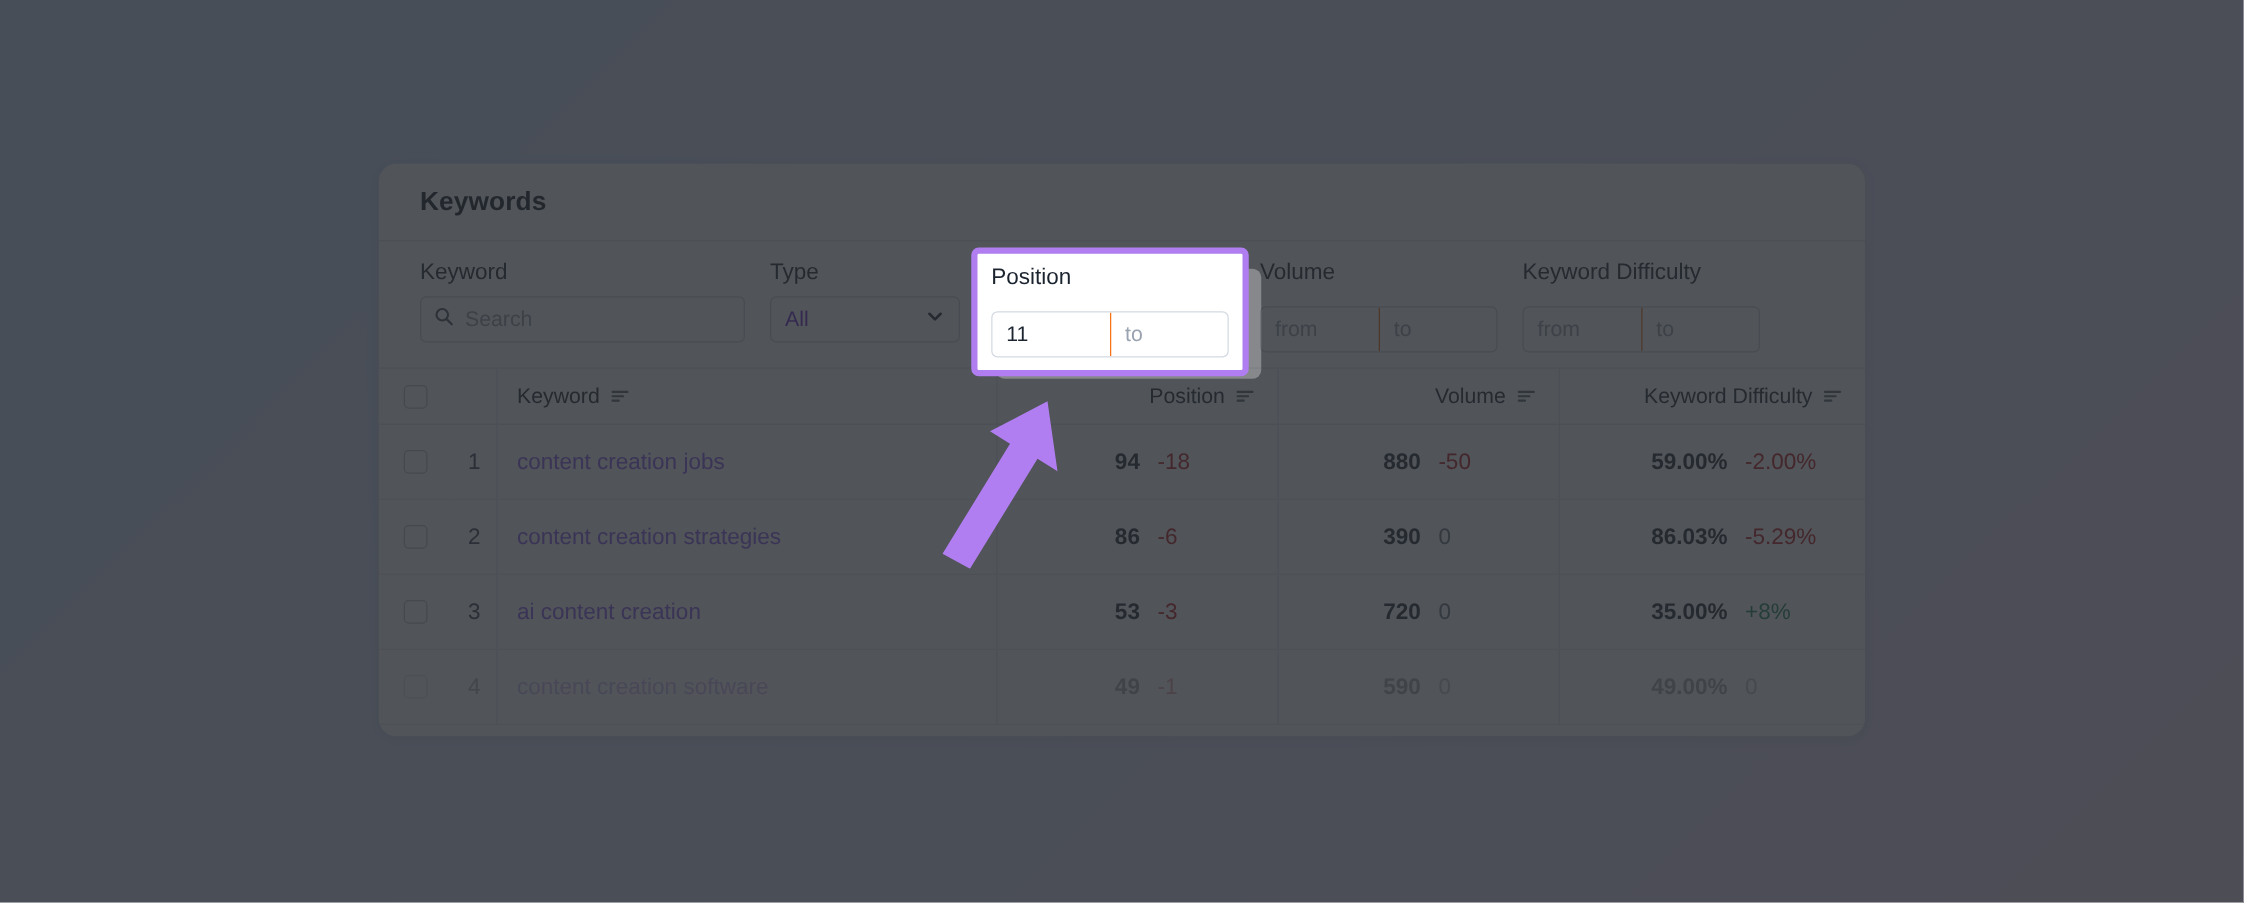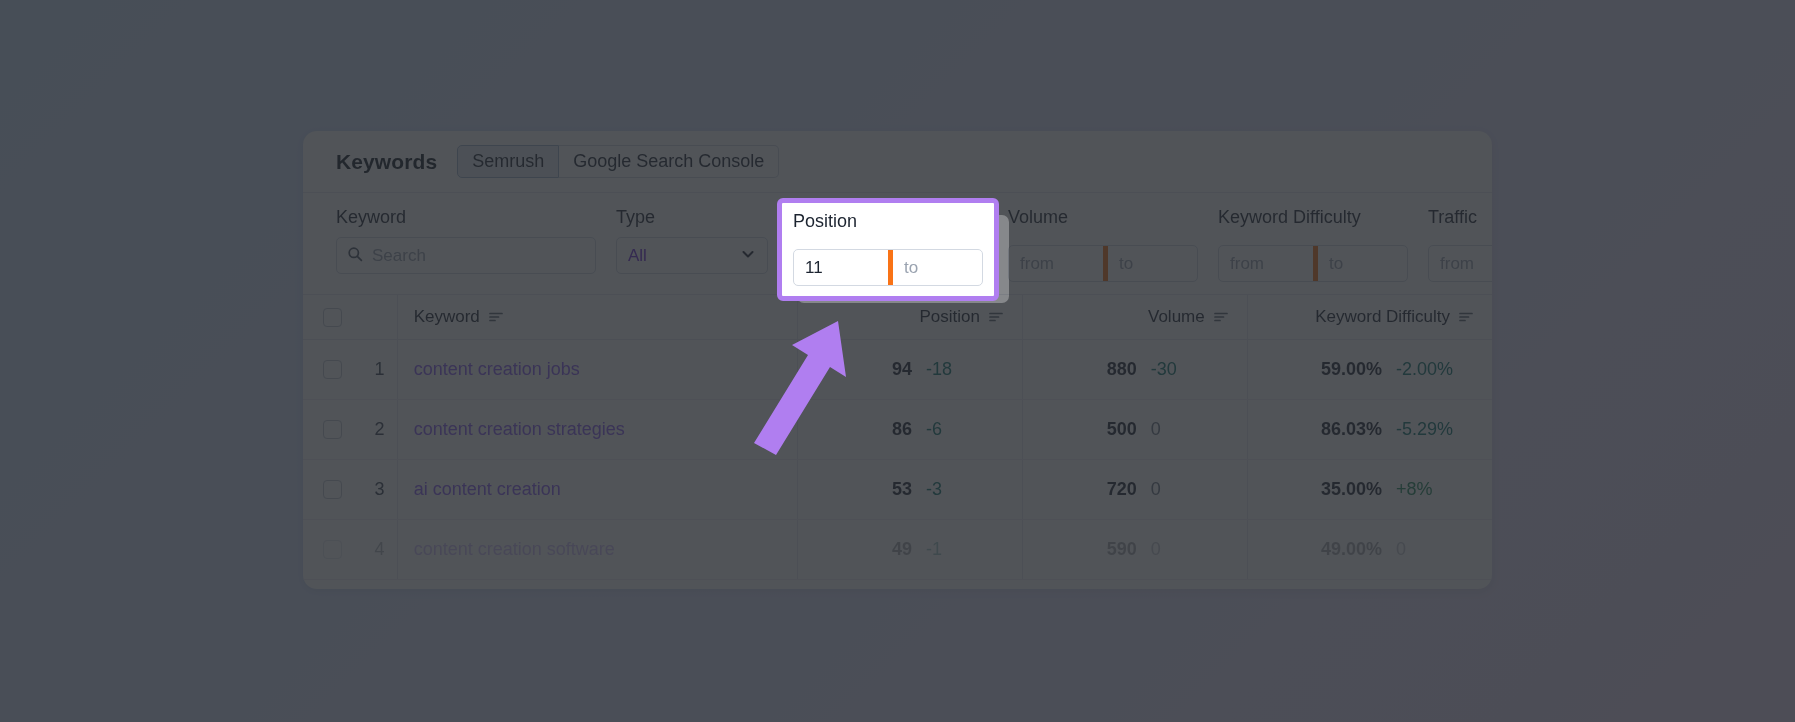--- a/index.html
+++ b/index.html
@@ -82,21 +82,21 @@
   .search-ctrl .ph { font-size: 17px; color: #9aa3b0; margin-left: 9px; }
   .select-ctrl { width: 152px; padding: 0 11px; justify-content: space-between; }
   .select-ctrl .val { font-size: 17px; color: #6d28d9; }
   .range-ctrl { display: flex; margin-top: 17px; }
   .range-ctrl .cell {
     width: 94px; height: 35px;
     display: flex; align-items: center;
     padding: 0 11px; box-sizing: border-box;
     font-size: 17px;
   }
-  .range-ctrl .cell + .cell { border-left: 5px solid #f97316; }
+  .range-ctrl .cell + .cell { border-left: 1px solid #f97316; }
   .cell .ph { color: #9aa3b0; }
   .cell .val { color: #1c2430; }
 
   
   .filter.highlight {
     position: relative;
     z-index: 30;
     background: #ffffff;
     border: 5px solid #b07ef0;
     border-radius: 6px;
@@ -143,21 +143,21 @@
   .cell-center { display: flex; align-items: center; justify-content: center; height: 100%; }
   .cell-left   { display: flex; align-items: center; height: 100%; padding-left: 16px; }
   .idx { color: #3c4654; font-size: 18px; }
   .kwlink { color: #8b5cf6; font-size: 18px; }
   .numwrap {
     display: flex; align-items: center; justify-content: flex-end;
     height: 100%; padding-right: 18px;
   }
   .numwrap .main { min-width: 0; font-weight: bold; }
   .numwrap .delta { width: 78px; text-align: left; padding-left: 14px; font-size: 18px; }
-  .neg { color: #0f766e; }
+  .neg { color: #b91c1c; }
   .pos { color: #1f8a5a; }
   .zero { color: #6b7684; }
   .row-fade { opacity: .38; }
 
   
   #scrim {
     position: absolute; inset: 0;
     background: rgba(40,43,48,.56);
     z-index: 20;
     pointer-events: none;
@@ -171,24 +171,20 @@
 </style>
 </head>
 <body>
 
 <div id="stage">
 
   <div id="panel">
 
     <div class="panel-head">
       <div class="panel-title">Keywords</div>
-      <div class="toggle-group">
-        <div class="toggle-btn first active">Semrush</div>
-        <div class="toggle-btn last">Google Search Console</div>
-      </div>
     </div>
 
     <div class="filters">
 
       <div class="filter">
         <div class="filter-label">Keyword</div>
         <div class="ctrl search-ctrl">
           <span>
             <svg width="16" height="16" viewBox="0 0 16 16" fill="none" stroke="#4a5361" stroke-width="1.7">
               <circle cx="6.8" cy="6.8" r="4.6"></circle>
@@ -240,29 +236,20 @@
         <div class="ctrl range-ctrl">
           <div class="cell">
             <span class="ph">from</span>
           </div>
           <div class="cell">
             <span class="ph">to</span>
           </div>
         </div>
       </div>
 
-      <div class="filter truncated">
-        <div class="filter-label">Traffic</div>
-        <div class="ctrl range-ctrl">
-          <div class="cell">
-            <span class="ph">from</span>
-          </div>
-
-        </div>
-      </div>
 
     </div>
 
     <table class="tbl">
       <thead>
         <tr>
           <th class="c-check">
             <div class="cell-center">
               <div class="cbx"></div>
             </div>
@@ -337,21 +324,21 @@
             </td>
             <td class="c-pos vdiv">
               <div class="numwrap">
                 <span class="main">94</span>
                 <span class="delta neg">-18</span>
               </div>
             </td>
             <td class="c-vol vdiv">
               <div class="numwrap">
                 <span class="main">880</span>
-                <span class="delta neg">-30</span>
+                <span class="delta neg">-50</span>
               </div>
             </td>
             <td class="c-kd vdiv">
               <div class="numwrap">
                 <span class="main">59.00%</span>
                 <span class="delta neg">-2.00%</span>
               </div>
             </td>
           </tr>
           <tr>
@@ -371,21 +358,21 @@
               </div>
             </td>
             <td class="c-pos vdiv">
               <div class="numwrap">
                 <span class="main">86</span>
                 <span class="delta neg">-6</span>
               </div>
             </td>
             <td class="c-vol vdiv">
               <div class="numwrap">
-                <span class="main">500</span>
+                <span class="main">390</span>
                 <span class="delta zero">0</span>
               </div>
             </td>
             <td class="c-kd vdiv">
               <div class="numwrap">
                 <span class="main">86.03%</span>
                 <span class="delta neg">-5.29%</span>
               </div>
             </td>
           </tr>

